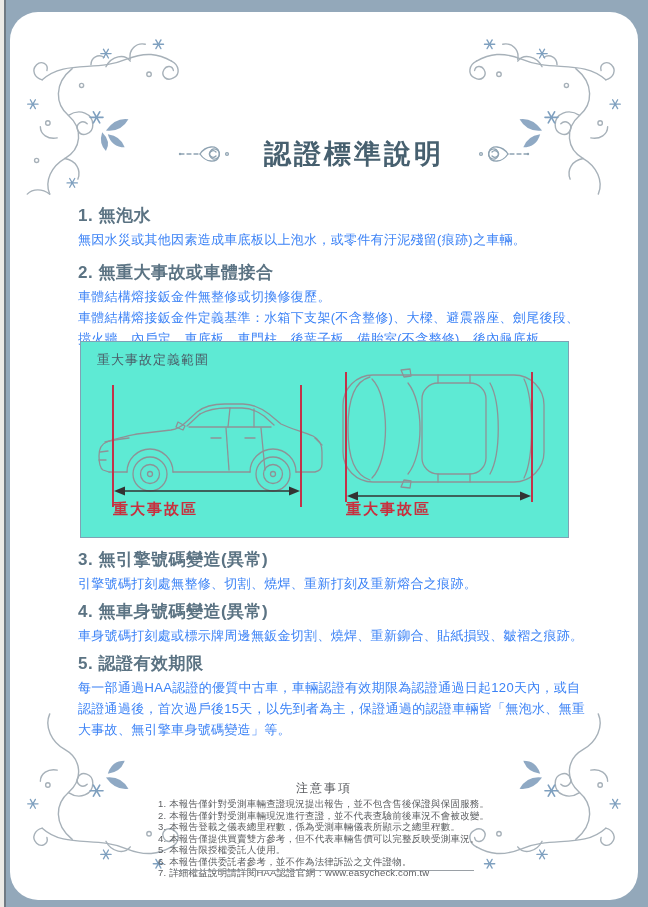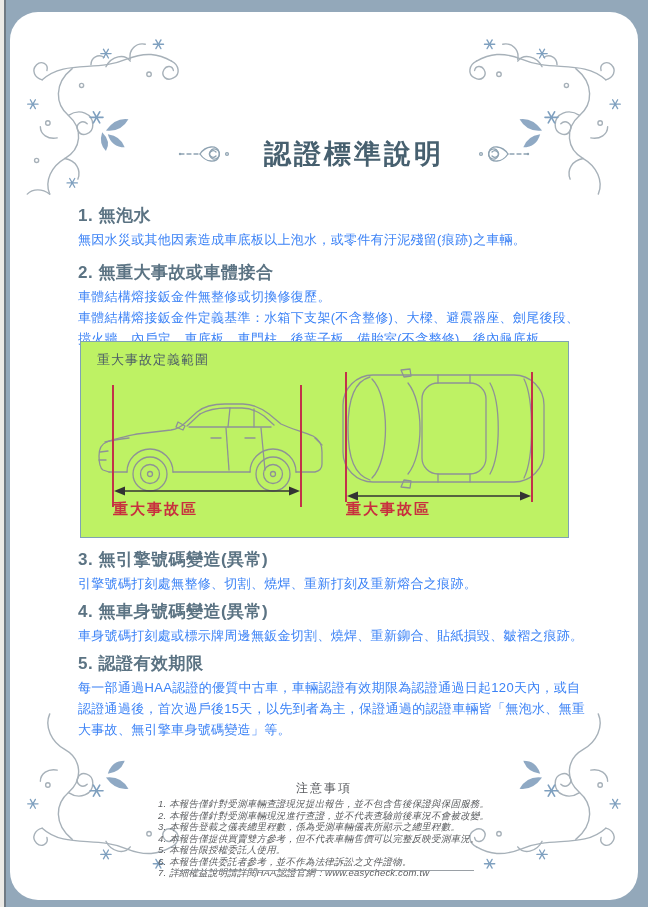--- a/index.html
+++ b/index.html
@@ -46,21 +46,21 @@
   }
   #h1{top:192px;} #b1{top:217px;}
   #h2{top:249px;} #b2a{top:274px;} #b2b{top:295px;}
   #h3{top:536px;} #b3{top:561px;}
   #h4{top:588px;} #b4{top:613px;}
   #h5{top:640px;} #b5{top:665px;}
 
   
   .diagram {
     position:absolute; left:70px; top:329px; width:489px; height:197px;
-    border:1.5px solid #7fa2b5; background:#bef264;
+    border:1.5px solid #7fa2b5; background:#5eead4;
   }
   .diagram-title {
     position:absolute; left:16px; top:9px; font-size:13px; color:#4a5b66; letter-spacing:1px;
   }
   .car-svg { position:absolute; }
   .car-side { left:12px;  top:40px; width:237px; height:120px; }
   .car-top  { left:257px; top:26px; width:211px; height:121px; }
   .zone-line { position:absolute; width:2px; background:#c23349; }
   .zl-s1 { left:31px;  top:43px; height:122px; }
   .zl-s2 { left:219px; top:43px; height:122px; }
@@ -80,21 +80,21 @@
 
   
   .notes-title {
     position:absolute; left:0; top:768px; width:100%; text-align:center;
     font-size:12px; color:#585a5e; letter-spacing:2px; z-index:3;
   }
   .notes-list {
     position:absolute; left:148px; top:786px; width:354px; z-index:3;
   }
   .note-item {
-    font-size:9.5px; color:#5a5c5f; line-height:11.5px; letter-spacing:.2px;font-style:italic;
+    font-size:9.5px; color:#5a5c5f; line-height:11.5px; letter-spacing:.2px;
   }
 
   .serial-divider {
     position:absolute; left:164px; top:858px; width:300px; height:1px;
     background:#9aa0a6; z-index:3;
   }
   .serial {
     position:absolute; left:0; top:867px; width:100%; text-align:center;
     font-family:"DejaVu Sans Mono",monospace;
     font-size:15px; color:#cf4a45; letter-spacing:8px; z-index:3;

